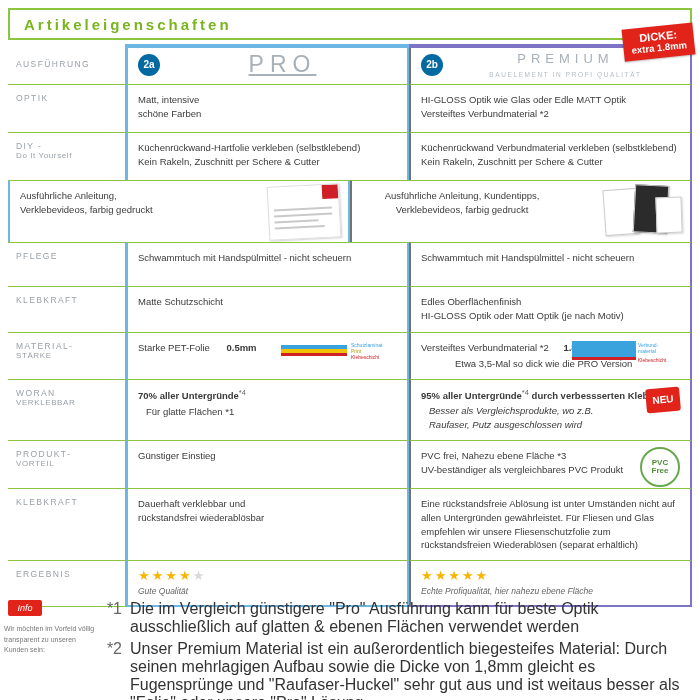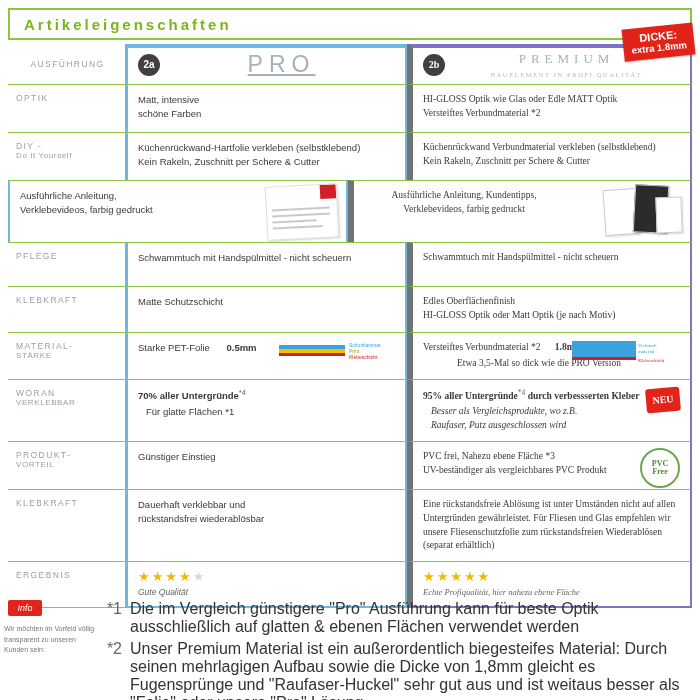--- a/index.html
+++ b/index.html
@@ -44,39 +44,39 @@
     flex:1 1 0;
     border-top:1px solid #8cc63f;
     padding:8px 10px;
     font-size:9.5px;
     color:#3a3a3a;
     line-height:1.45;
     position:relative;
     min-height:34px;
   }
   .c-pro { border-left:2px solid #6fb7e3; border-right:2px solid #6fb7e3; }
-  .c-prem { border-left:6px solid #737373; border-right:2px solid #7e74c6;font-family:Liberation Serif, serif; }
+  .c-prem { border-left:2px solid #737373; border-right:2px solid #7e74c6; }
   .row:first-child .c-pro, .row:first-child .c-prem { border-top:2px solid; }
   .row:first-child .c-pro { border-top-color:#6fb7e3; }
   .row:first-child .c-prem { border-top-color:#7e74c6; }
 
   .row.last .c-label, .row.last .c-pro, .row.last .c-prem { border-bottom:1px solid #8cc63f; }
   .row.last .c-pro { border-bottom:2px solid #6fb7e3; }
   .row.last .c-prem { border-bottom:2px solid #7e74c6; }
 
   
   .hdr { height:40px; align-items:center; }
-  .hdr .c-label { display:flex; align-items:center; height:40px; border-top:none;justify-content:center; }
+  .hdr .c-label { display:flex; align-items:center; height:40px; border-top:none; }
   .hdr .c-pro, .hdr .c-prem {
     display:flex; align-items:center; height:40px; padding-top:0; padding-bottom:0;
     background:#fff;
   }
   .badge {
     width:22px; height:22px; border-radius:50%;
-    background:#404040; color:#fff; font-size:10px; font-weight:bold;
+    background:#0369a1; color:#fff; font-size:10px; font-weight:bold;
     display:flex; align-items:center; justify-content:center;
     flex:0 0 22px; margin-right:8px;
   }
   .brand-wrap { flex:1; text-align:center; }
   .brand-pro {
     font-size:23px; letter-spacing:6px; color:#a8b0b8;text-decoration:underline;
   }
   .brand-prem {
     font-size:13px; letter-spacing:5px; color:#a8b0b8;
   }

